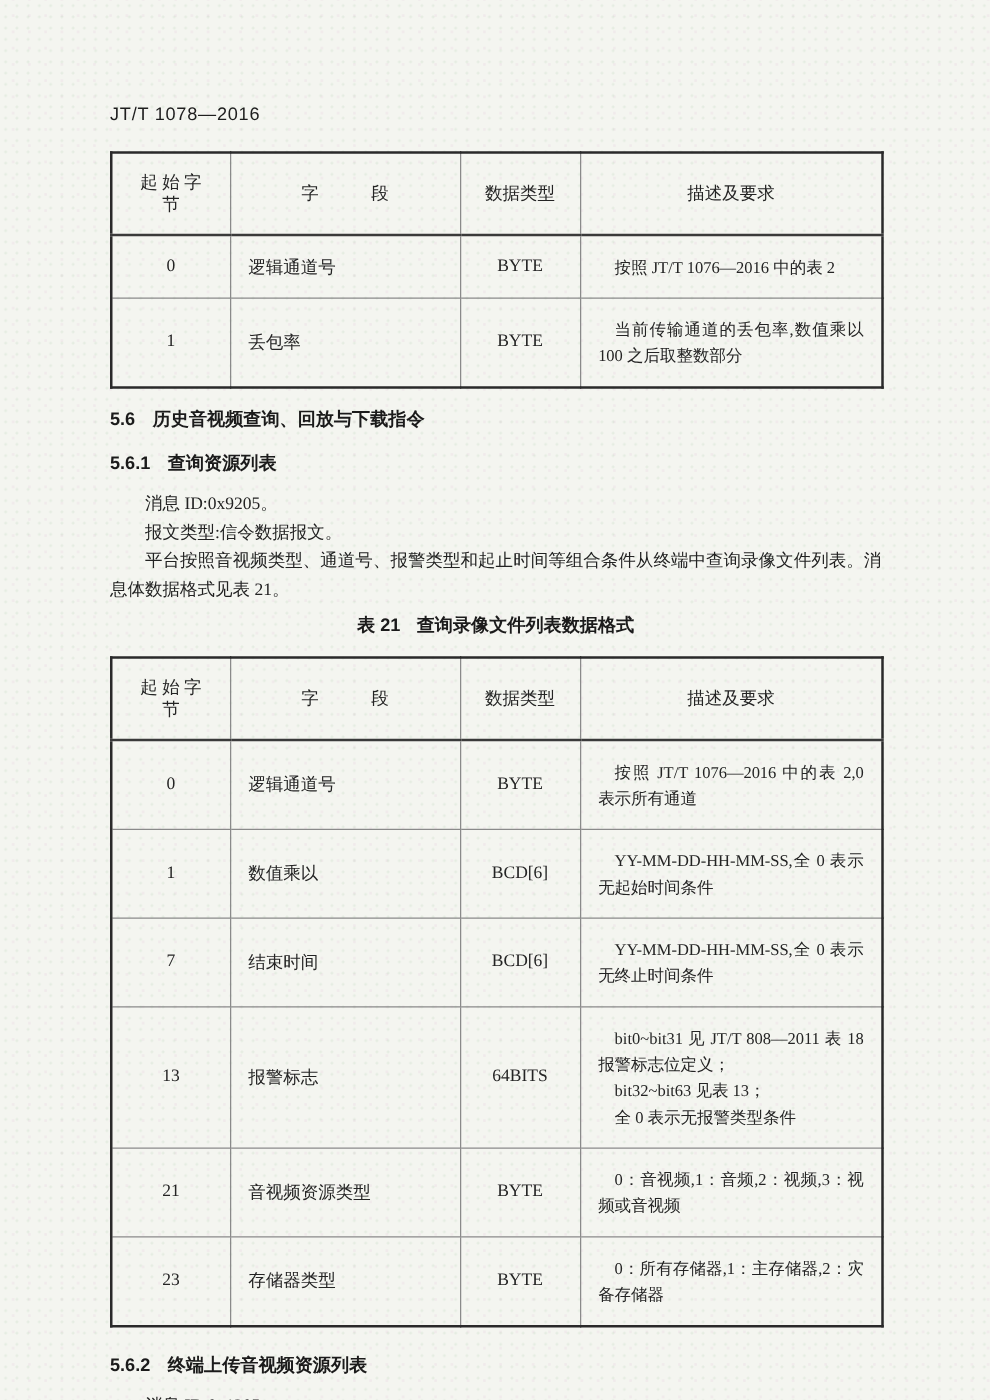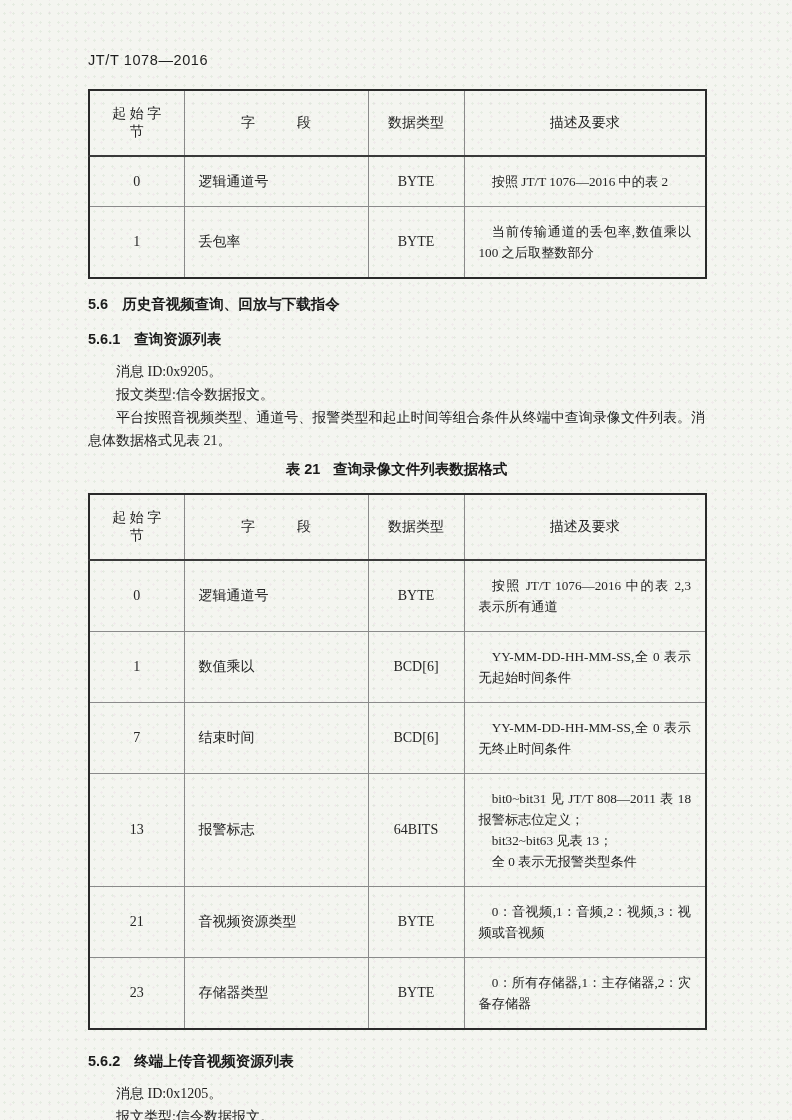--- a/index.html
+++ b/index.html
@@ -14,21 +14,21 @@
       radial-gradient(rgba(215,160,200,0.12) 1px, rgba(0,0,0,0) 1.3px);
     background-size: 9px 9px, 13px 13px;
     background-position: 0 0, 4px 6px;
     color:#222;
     font-family:"Liberation Serif","DejaVu Serif",serif;
     overflow:hidden;
   }
   .content { margin-left:88px; width:617px; }
 
   .doc-num {
-    padding-top:52px;
+    padding-top:84px;
     font-family:"Liberation Sans","DejaVu Sans",sans-serif;
     font-size:14.5px; line-height:16px; letter-spacing:0.6px;
     color:#1e1e1e;
   }
 
   .tbl-title {
     margin-top:28px;
     text-align:center;
     font-family:"Liberation Sans","DejaVu Sans",sans-serif;
     font-weight:700; font-size:14.5px; line-height:17px;
@@ -158,21 +158,21 @@
         <th class="tc">起 始 字 节</th>
         <th class="tc h-field">字　　　段</th>
         <th class="tc">数据类型</th>
         <th class="tc">描述及要求</th>
       </tr>
       <tr class="h51">
         <td class="tc">0</td>
         <td class="field">逻辑通道号</td>
         <td class="tc">BYTE</td>
         <td class="desc">
-              <div class="dline">按照 JT/T 1076—2016 中的表 2,3 表示所有通道</div>
+              <div class="dline">按照 JT/T 1076—2016 中的表 2,0 表示所有通道</div>
             </td>
       </tr>
       <tr class="h49">
         <td class="tc">1</td>
         <td class="field">数值乘以</td>
         <td class="tc">BCD[6]</td>
         <td class="desc">
               <div class="dline">YY-MM-DD-HH-MM-SS,全 0 表示无起始时间条件</div>
             </td>
       </tr>

